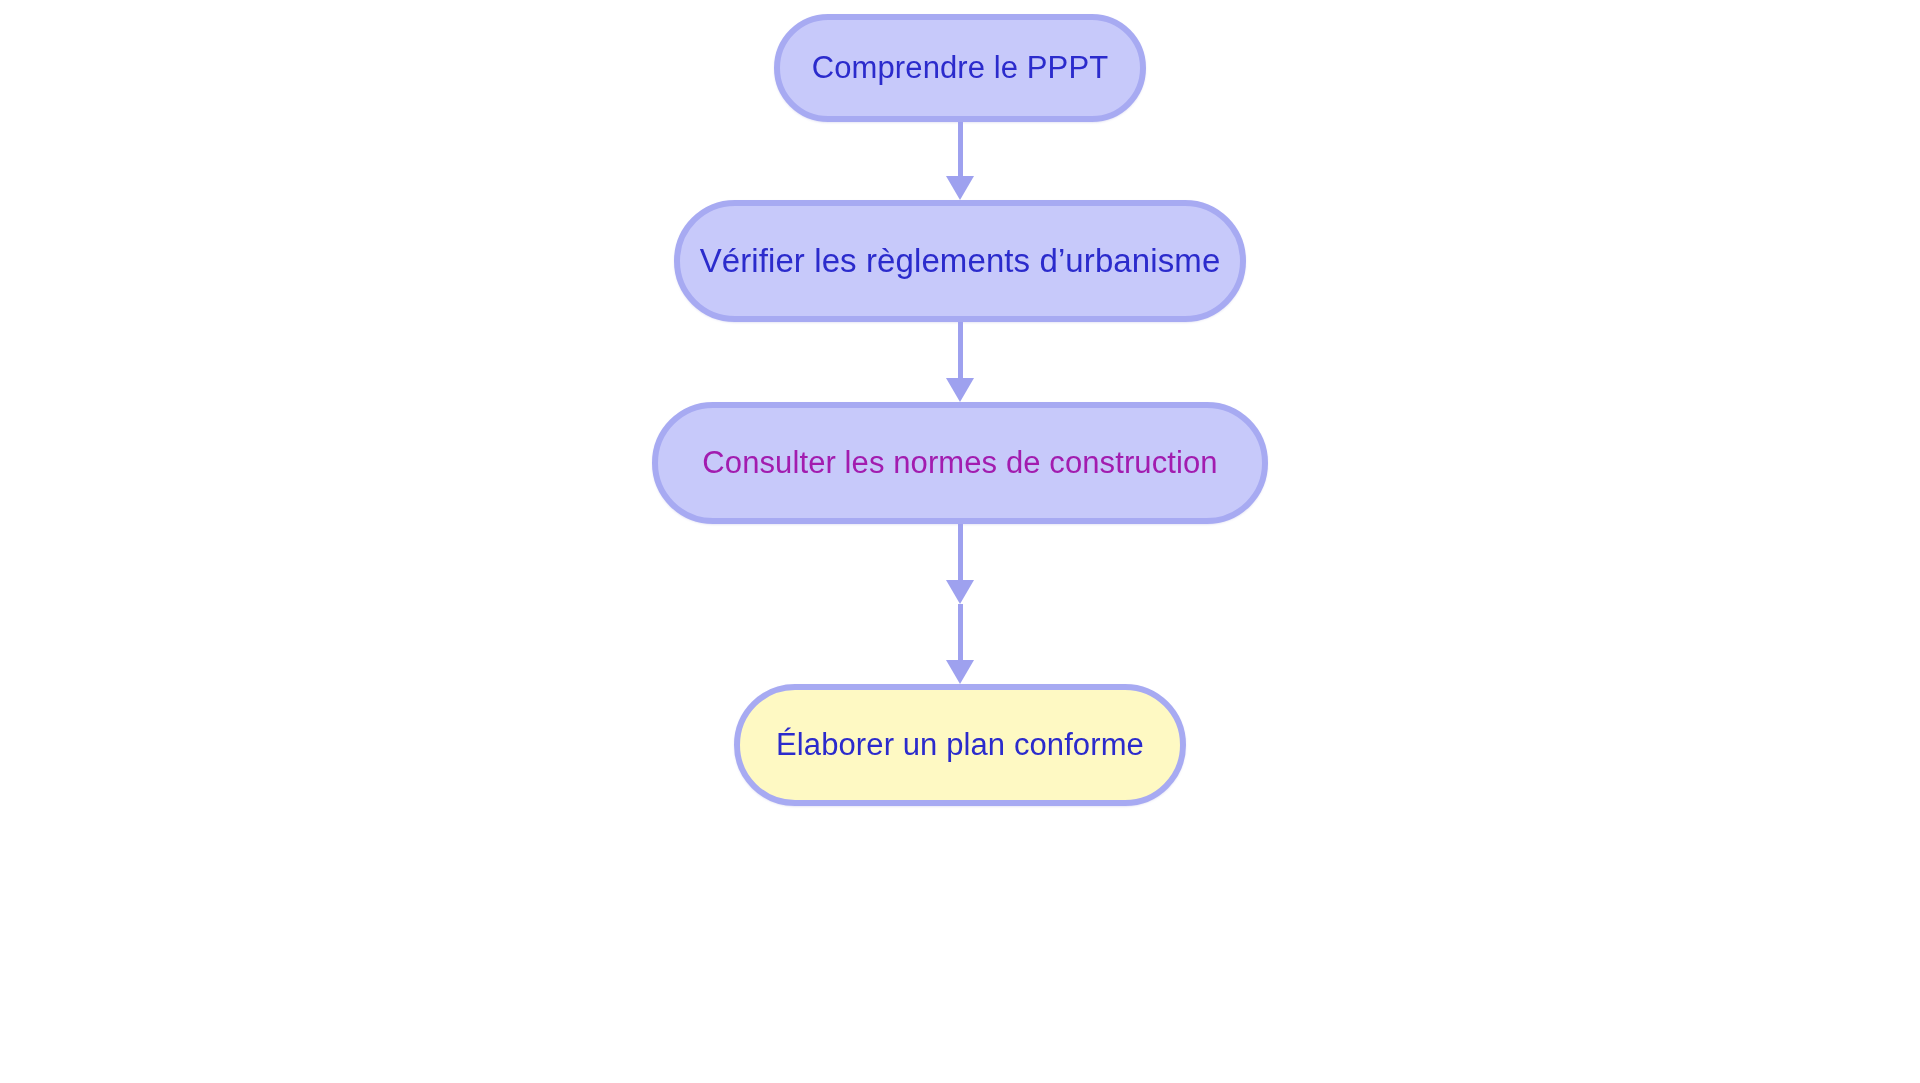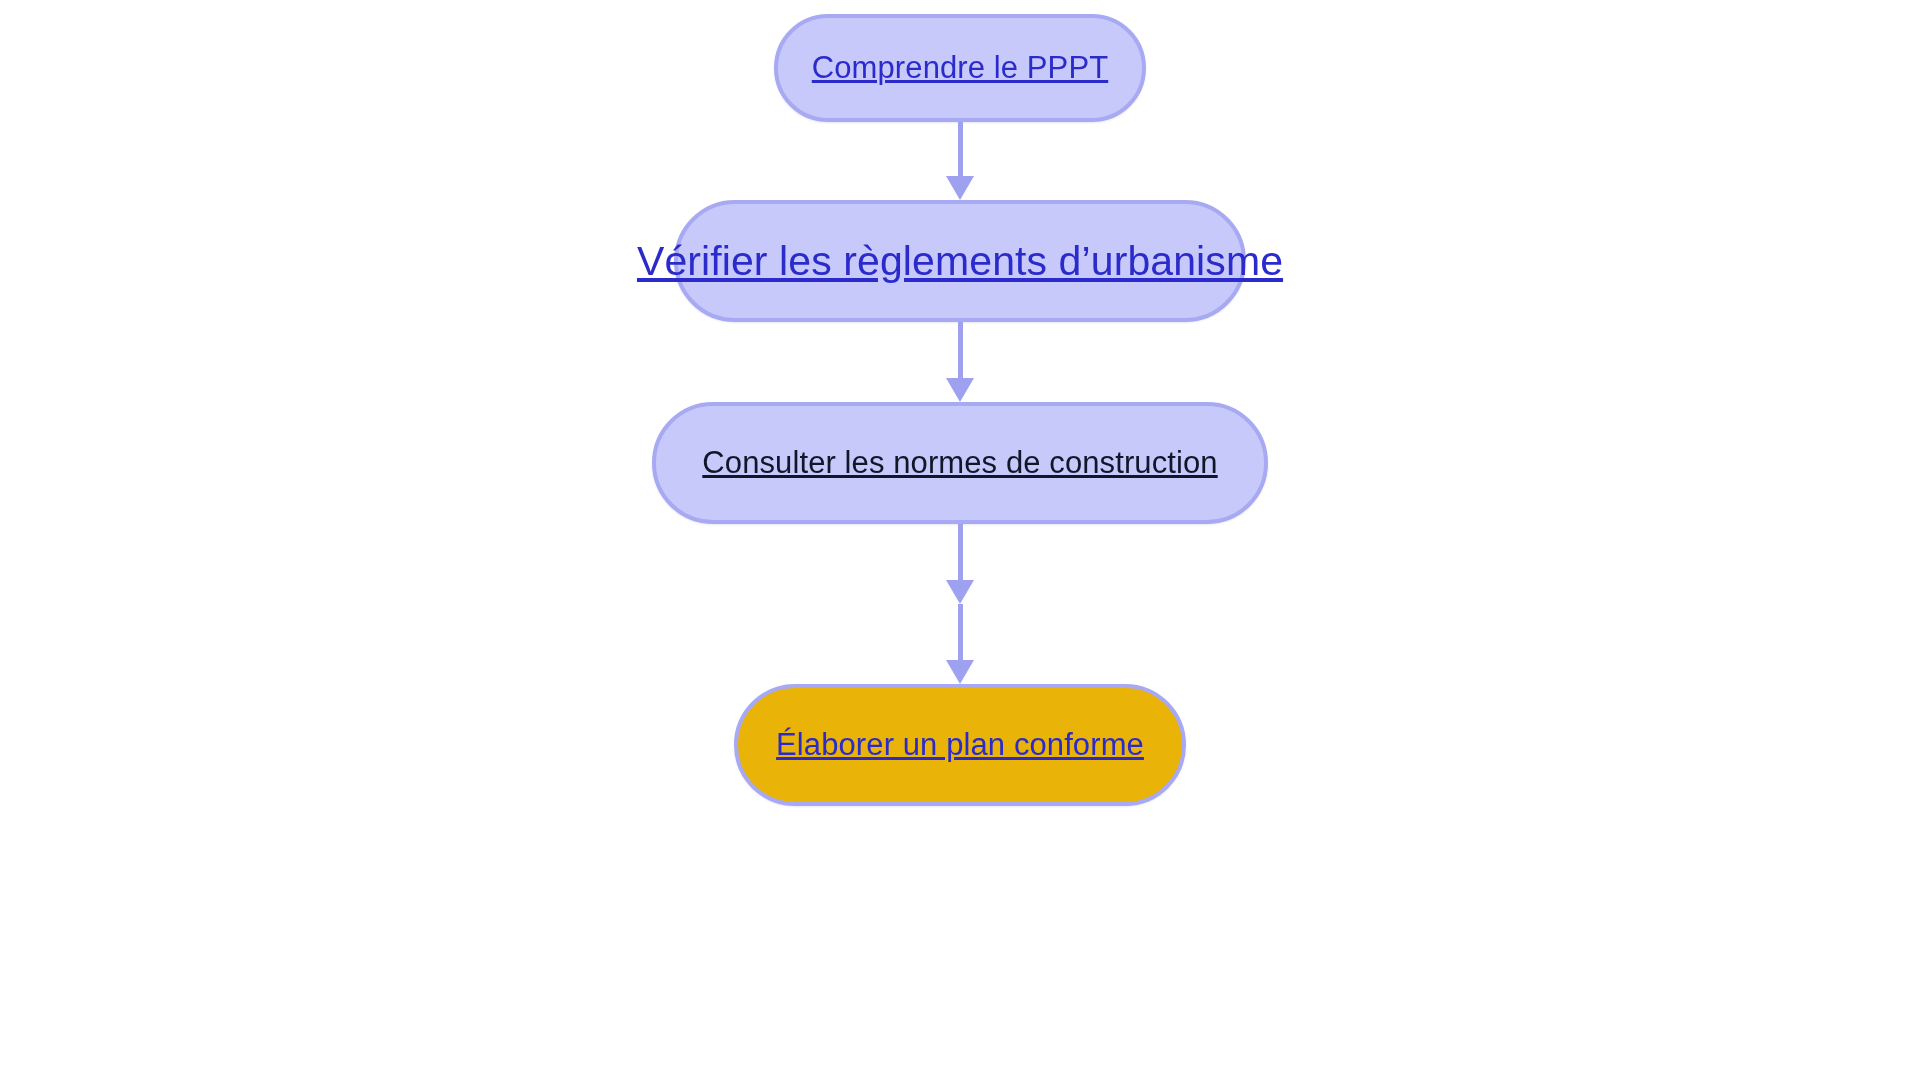--- a/index.html
+++ b/index.html
@@ -30,40 +30,39 @@
     height: 1083px;
     display: flex;
     flex-direction: column;
     align-items: center;
     justify-content: flex-start;
   }
 
   .node {
     box-sizing: border-box;
     background: #c7c9fa;
-    border: 4px solid #ec4899;
+    border: 6px solid #ec4899;
     border-radius: 999px;
     color: #2b2bcc;
     display: flex;
     align-items: center;
     justify-content: center;
     text-align: right;
     white-space: nowrap;
     letter-spacing: 0.1px;
     box-shadow: 0 1px 2px rgba(120,120,200,0.18);
-    text-decoration: underline;
   }
 
   .node-label {
     pointer-events: none;
   }
 
   
   .node-0 { width: 372px;  height: 108px; font-size: 31px; }
-  .node-1 { width: 572px;  height: 122px; font-size: 41px; }
+  .node-1 { width: 572px;  height: 122px; font-size: 33px; }
   .node-2 { width: 616px;  height: 122px; font-size: 31px; }
   .node-3 { width: 600px;  height: 122px; font-size: 31px; }
   .node-4 { width: 452px;  height: 122px; font-size: 31px; }
 
   
   .connector {
     position: relative;
     width: 30px;
     display: flex;
     flex-direction: column;
@@ -110,33 +109,33 @@
 
     <div class="node node-1" style="background: rgb(199, 201, 250); border-color: rgb(167, 170, 242); color: rgb(43, 43, 204);">
       <span class="node-label">Vérifier les règlements d’urbanisme</span>
     </div>
 
     <div class="connector conn-1">
       <div class="connector-shaft" style="background: rgb(158, 161, 239);"></div>
       <div class="connector-head" style="border-top-color: rgb(158, 161, 239);"></div>
     </div>
 
-    <div class="node node-2" style="background: rgb(199, 201, 250); border-color: rgb(167, 170, 242); color: #0f172a;">
+    <div class="node node-2" style="background: rgb(199, 201, 250); border-color: rgb(167, 170, 242); color: #a21caf;">
       <span class="node-label">Consulter les normes de construction</span>
     </div>
 
     <div class="connector conn-2">
       <div class="connector-shaft" style="background: rgb(158, 161, 239);"></div>
       <div class="connector-head" style="border-top-color: rgb(158, 161, 239);"></div>
     </div>
 
 
     <div class="connector conn-3">
       <div class="connector-shaft" style="background: rgb(158, 161, 239);"></div>
       <div class="connector-head" style="border-top-color: rgb(158, 161, 239);"></div>
     </div>
 
-    <div class="node node-4" style="background: #eab308; border-color: rgb(167, 170, 242); color: rgb(43, 43, 204);">
+    <div class="node node-4" style="background: #fef9c3; border-color: rgb(167, 170, 242); color: rgb(43, 43, 204);">
       <span class="node-label">Élaborer un plan conforme</span>
     </div>
 
   </div>
 </div>
 
 </body></html>

